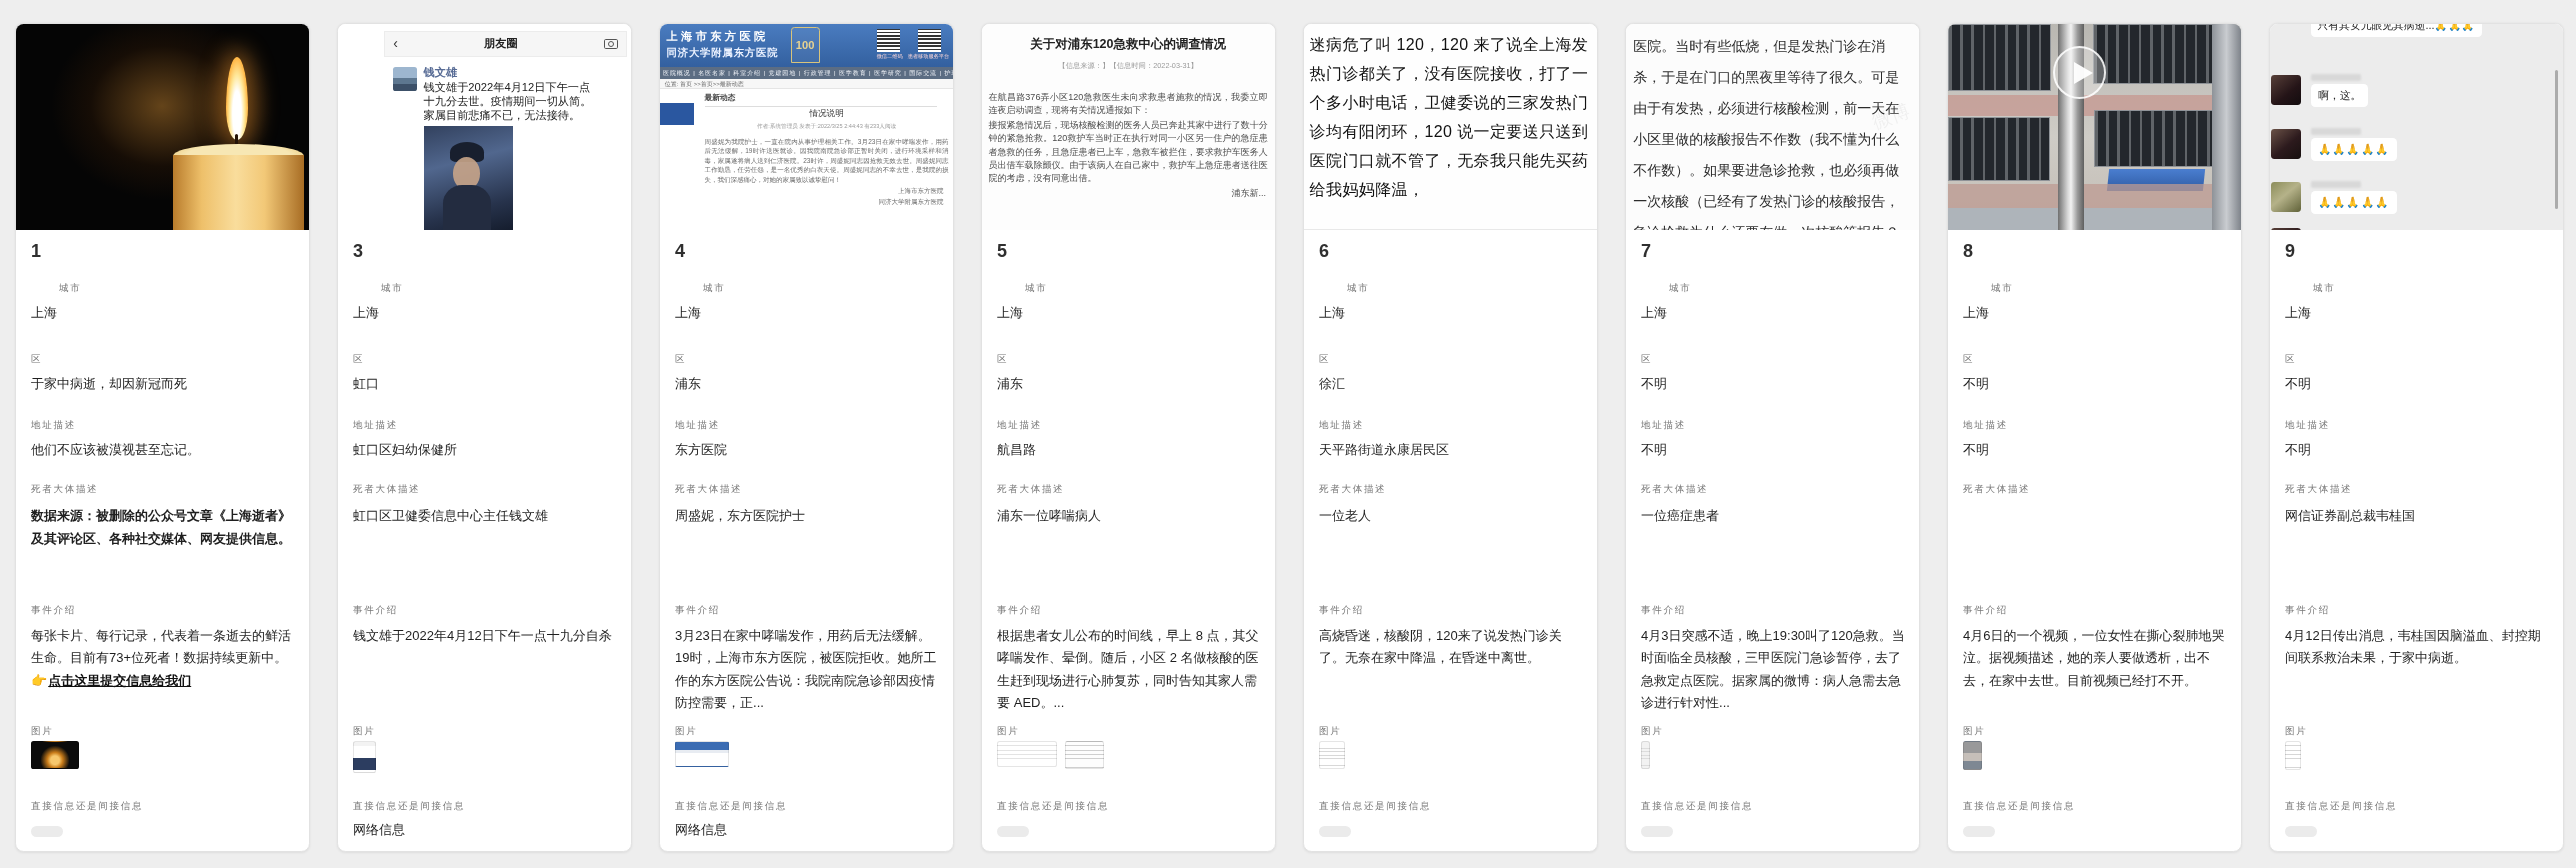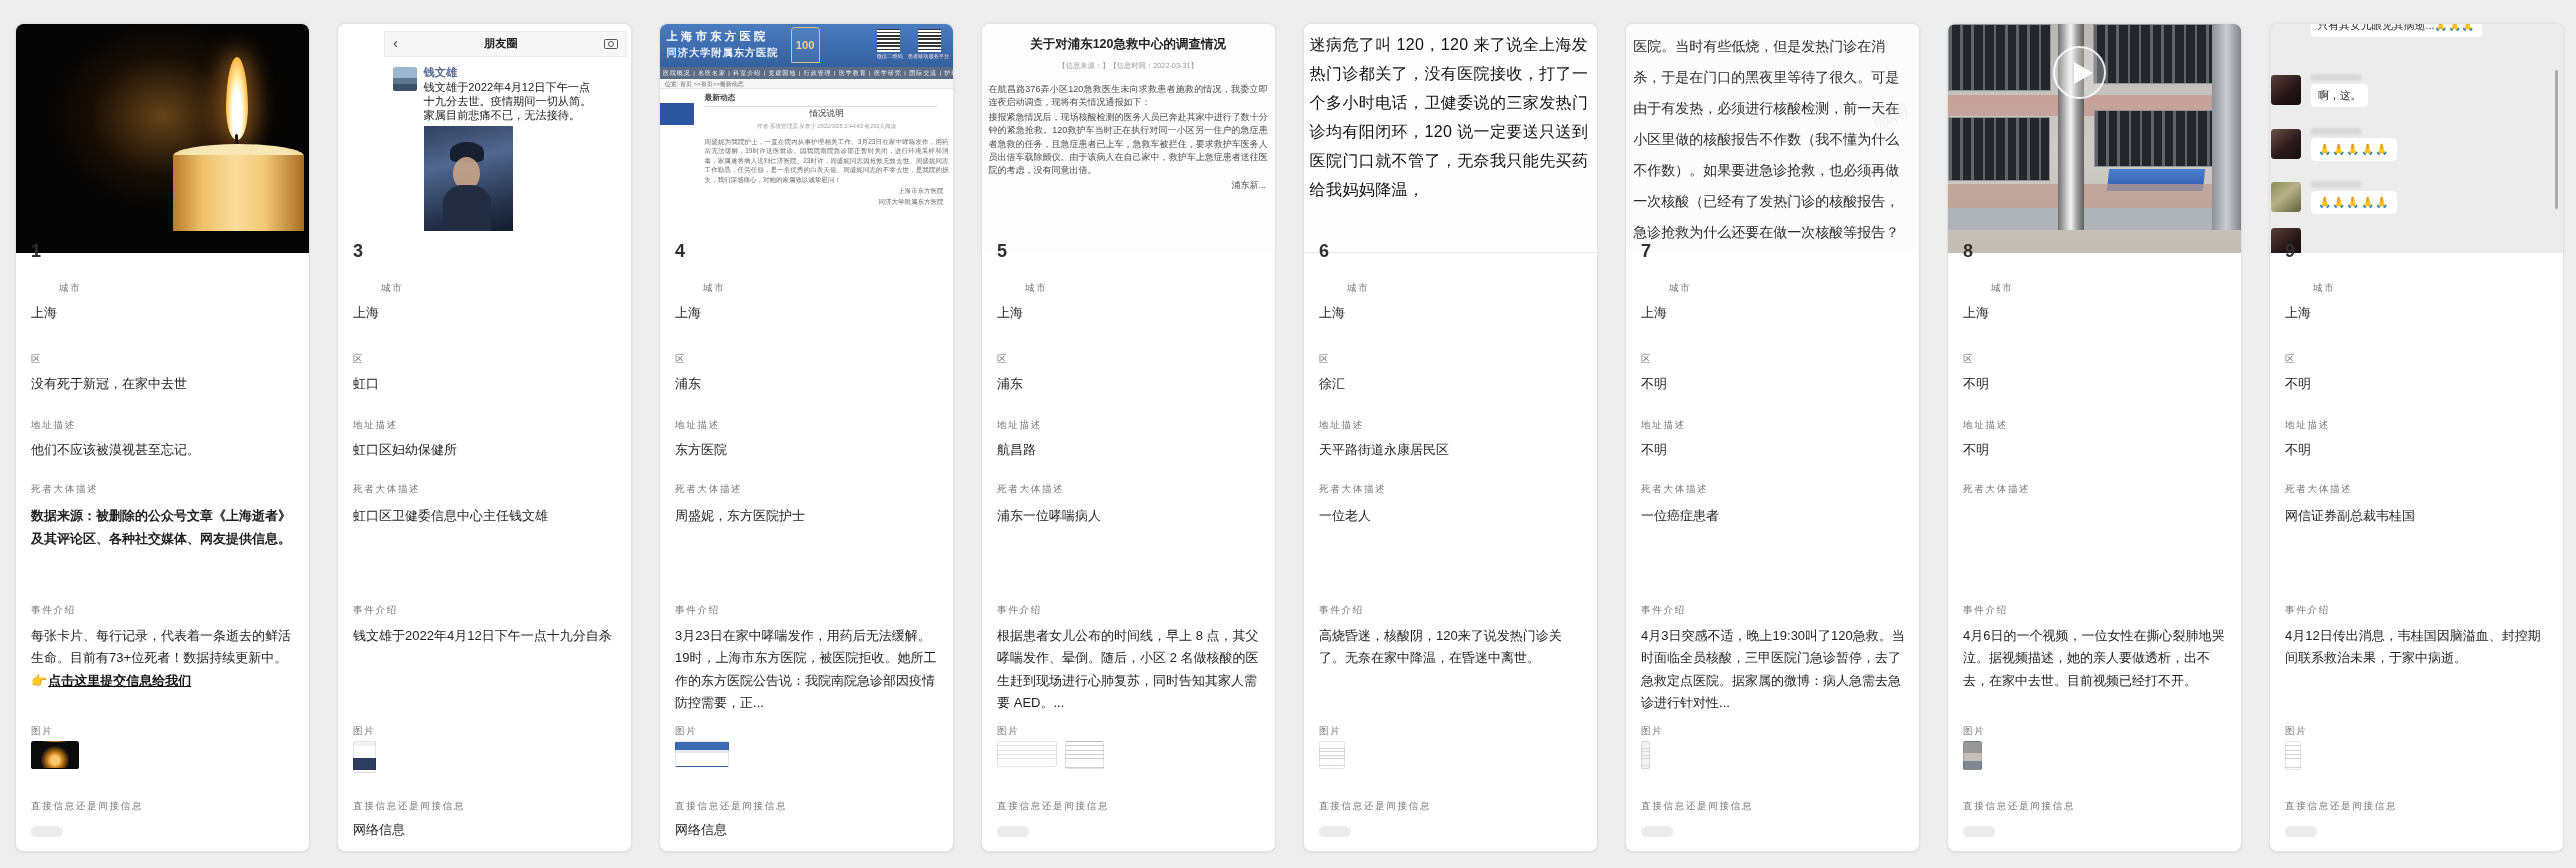--- a/index.html
+++ b/index.html
@@ -10,21 +10,21 @@
     font-family:"Liberation Sans","DejaVu Sans",sans-serif;
     color:#1c1c1c;
   }
   .board { position:absolute; left:14.6px; top:23px; display:flex; gap:27px; }
   .card {
     position:relative; width:295px; height:829px;
     background:#ffffff; border:0.9px solid #e2e2e2; border-radius:8.6px;
     box-shadow:0 0.9px 2.6px rgba(0,0,0,.07);
     overflow:hidden; flex:none;
   }
-  .cover { position:relative; width:100%; height:229px; overflow:hidden; background:#fff; }
+  .cover { position:relative; width:100%; height:206px; overflow:hidden; background:#fff; }
 
   
   .f { position:absolute; left:15.5px; right:13.8px; }
   .f-label { font-size:9.5px; color:#767676; letter-spacing:1.7px; font-weight:400; }
   .f-val { font-size:13px; color:#1f1f1f; line-height:17px; }
   .f-val.multi { line-height:23px; overflow:hidden; }
   .f-val.event { line-height:22.4px; overflow:hidden; }
   .rec-num { position:absolute; left:15.5px; top:217px; font-size:18px; font-weight:600; color:#2f2f2f; }
   .t-city-l { top:258px;margin-left:28px; } .t-city-v { top:280px; }
   .t-dist-l { top:329px; } .t-dist-v { top:351px; }
@@ -104,21 +104,21 @@
   .cv-hosp .doc { position:absolute; left:45px; top:84px; width:244px; }
   .cv-hosp .doc-title { text-align:center; font-size:8.6px; font-weight:400; color:#333; }
   .cv-hosp .doc-meta { text-align:center; font-size:5.6px; color:#999; margin-top:3.4px; }
   .cv-hosp .doc-body { margin-top:5.2px; font-size:6.5px; line-height:9.5px; color:#6a6a6a; text-align:justify; }
   .cv-hosp .doc-sign { text-align:right; font-size:6.5px; color:#6a6a6a; margin-top:2.6px; padding-right:5.2px; }
 
   
   .cv-doc { background:#fdfdfd; padding:12px 6.9px 0 6.9px; }
   .cv-doc .dtitle { text-align:center; font-size:12.5px; font-weight:700; color:#222; }
   .cv-doc .dmeta { text-align:center; font-size:7.3px; color:#9a9a9a; margin-top:7.7px; }
-  .cv-doc .dbody { margin-top:12px; font-size:9px; color:#4c4c4c; line-height:13.3px; text-align:justify; }
+  .cv-doc .dbody { margin-top:20px; font-size:9px; color:#4c4c4c; line-height:13.3px; text-align:justify; }
   .cv-doc .dbody p { margin-bottom:1.7px; }
   .cv-doc .dsign { text-align:right; font-size:9px; color:#4c4c4c; padding-right:1.7px; }
 
   
   .cv-bigtext { background:#fefefe; border-bottom:0.9px solid #e8e8e8; padding:6px 5.2px 0 6px;
     font-size:16px; line-height:29px; color:#111; letter-spacing:0.4px; }
   .cv-weibo { background:#fcfcfc; padding:6.9px 6.9px 0 7.7px; font-size:14px; line-height:31px; color:#2c2c2c; position:relative; }
   .cv-weibo .wm { position:absolute; right:8.6px; top:77px; color:rgba(0,0,0,.05); font-size:19px; transform:rotate(-20deg); }
 
   
@@ -167,21 +167,21 @@
         <div class="glow"></div>
         <div class="flame"></div>
         <div class="wick"></div>
         <div class="top"></div>
         <div class="body"></div>
       </div>
       <div class="rec-num">1</div>
       <div class="f f-label t-city-l">城市</div>
       <div class="f f-val t-city-v">上海</div>
       <div class="f f-label t-dist-l">区</div>
-      <div class="f f-val t-dist-v">没有死于新冠，在家中去世</div>
+      <div class="f f-val t-dist-v">于家中病逝，却因新冠而死</div>
       <div class="f f-label t-addr-l">地址描述</div>
       <div class="f f-val t-addr-v">他们不应该被漠视甚至忘记。</div>
       <div class="f f-label t-dead-l">死者大体描述</div>
       <div class="f f-val multi bold t-dead-v">数据来源：被删除的公众号文章《上海逝者》及其评论区、各种社交媒体、网友提供信息。</div>
       <div class="f f-label t-evt-l">事件介绍</div>
       <div class="f f-val event t-evt-v"><span>每张卡片、每行记录，代表着一条逝去的鲜活生命。目前有73+位死者！数据持续更新中。</span><span class="emoji">👉</span><span class="evt-link">点击这里提交信息给我们</span></div>
       <div class="f f-label t-img-l">图片</div>
       <div class="f t-img-v thumbs">
         <span class="th th-candle"></span>
       </div>

